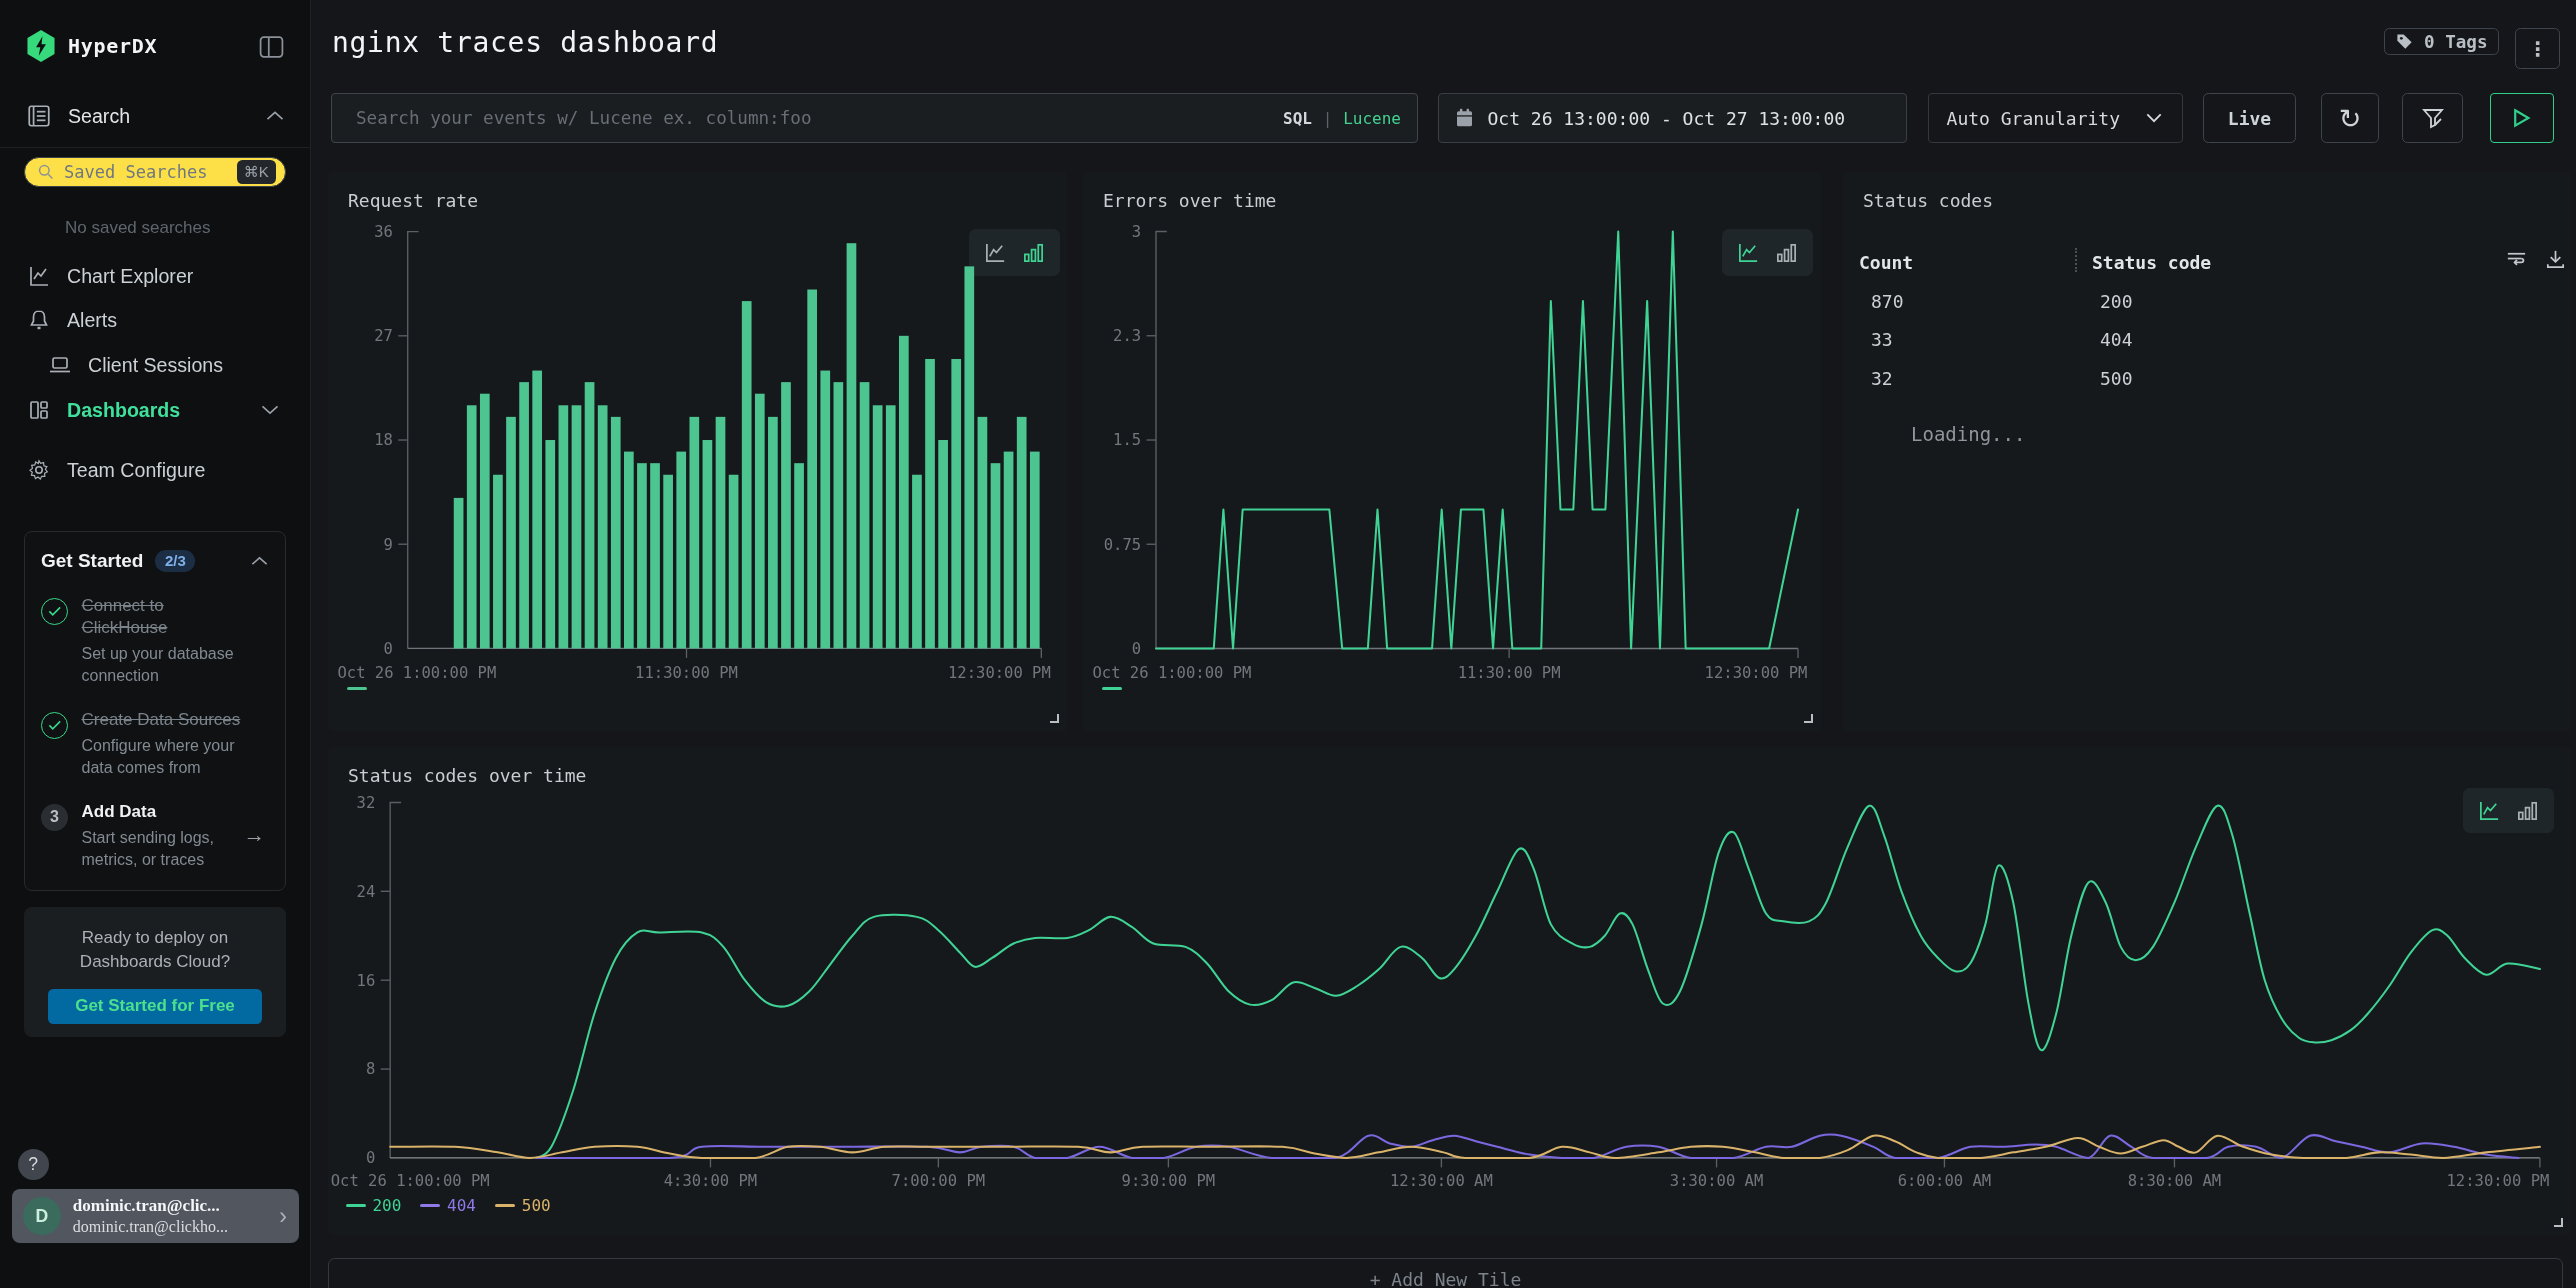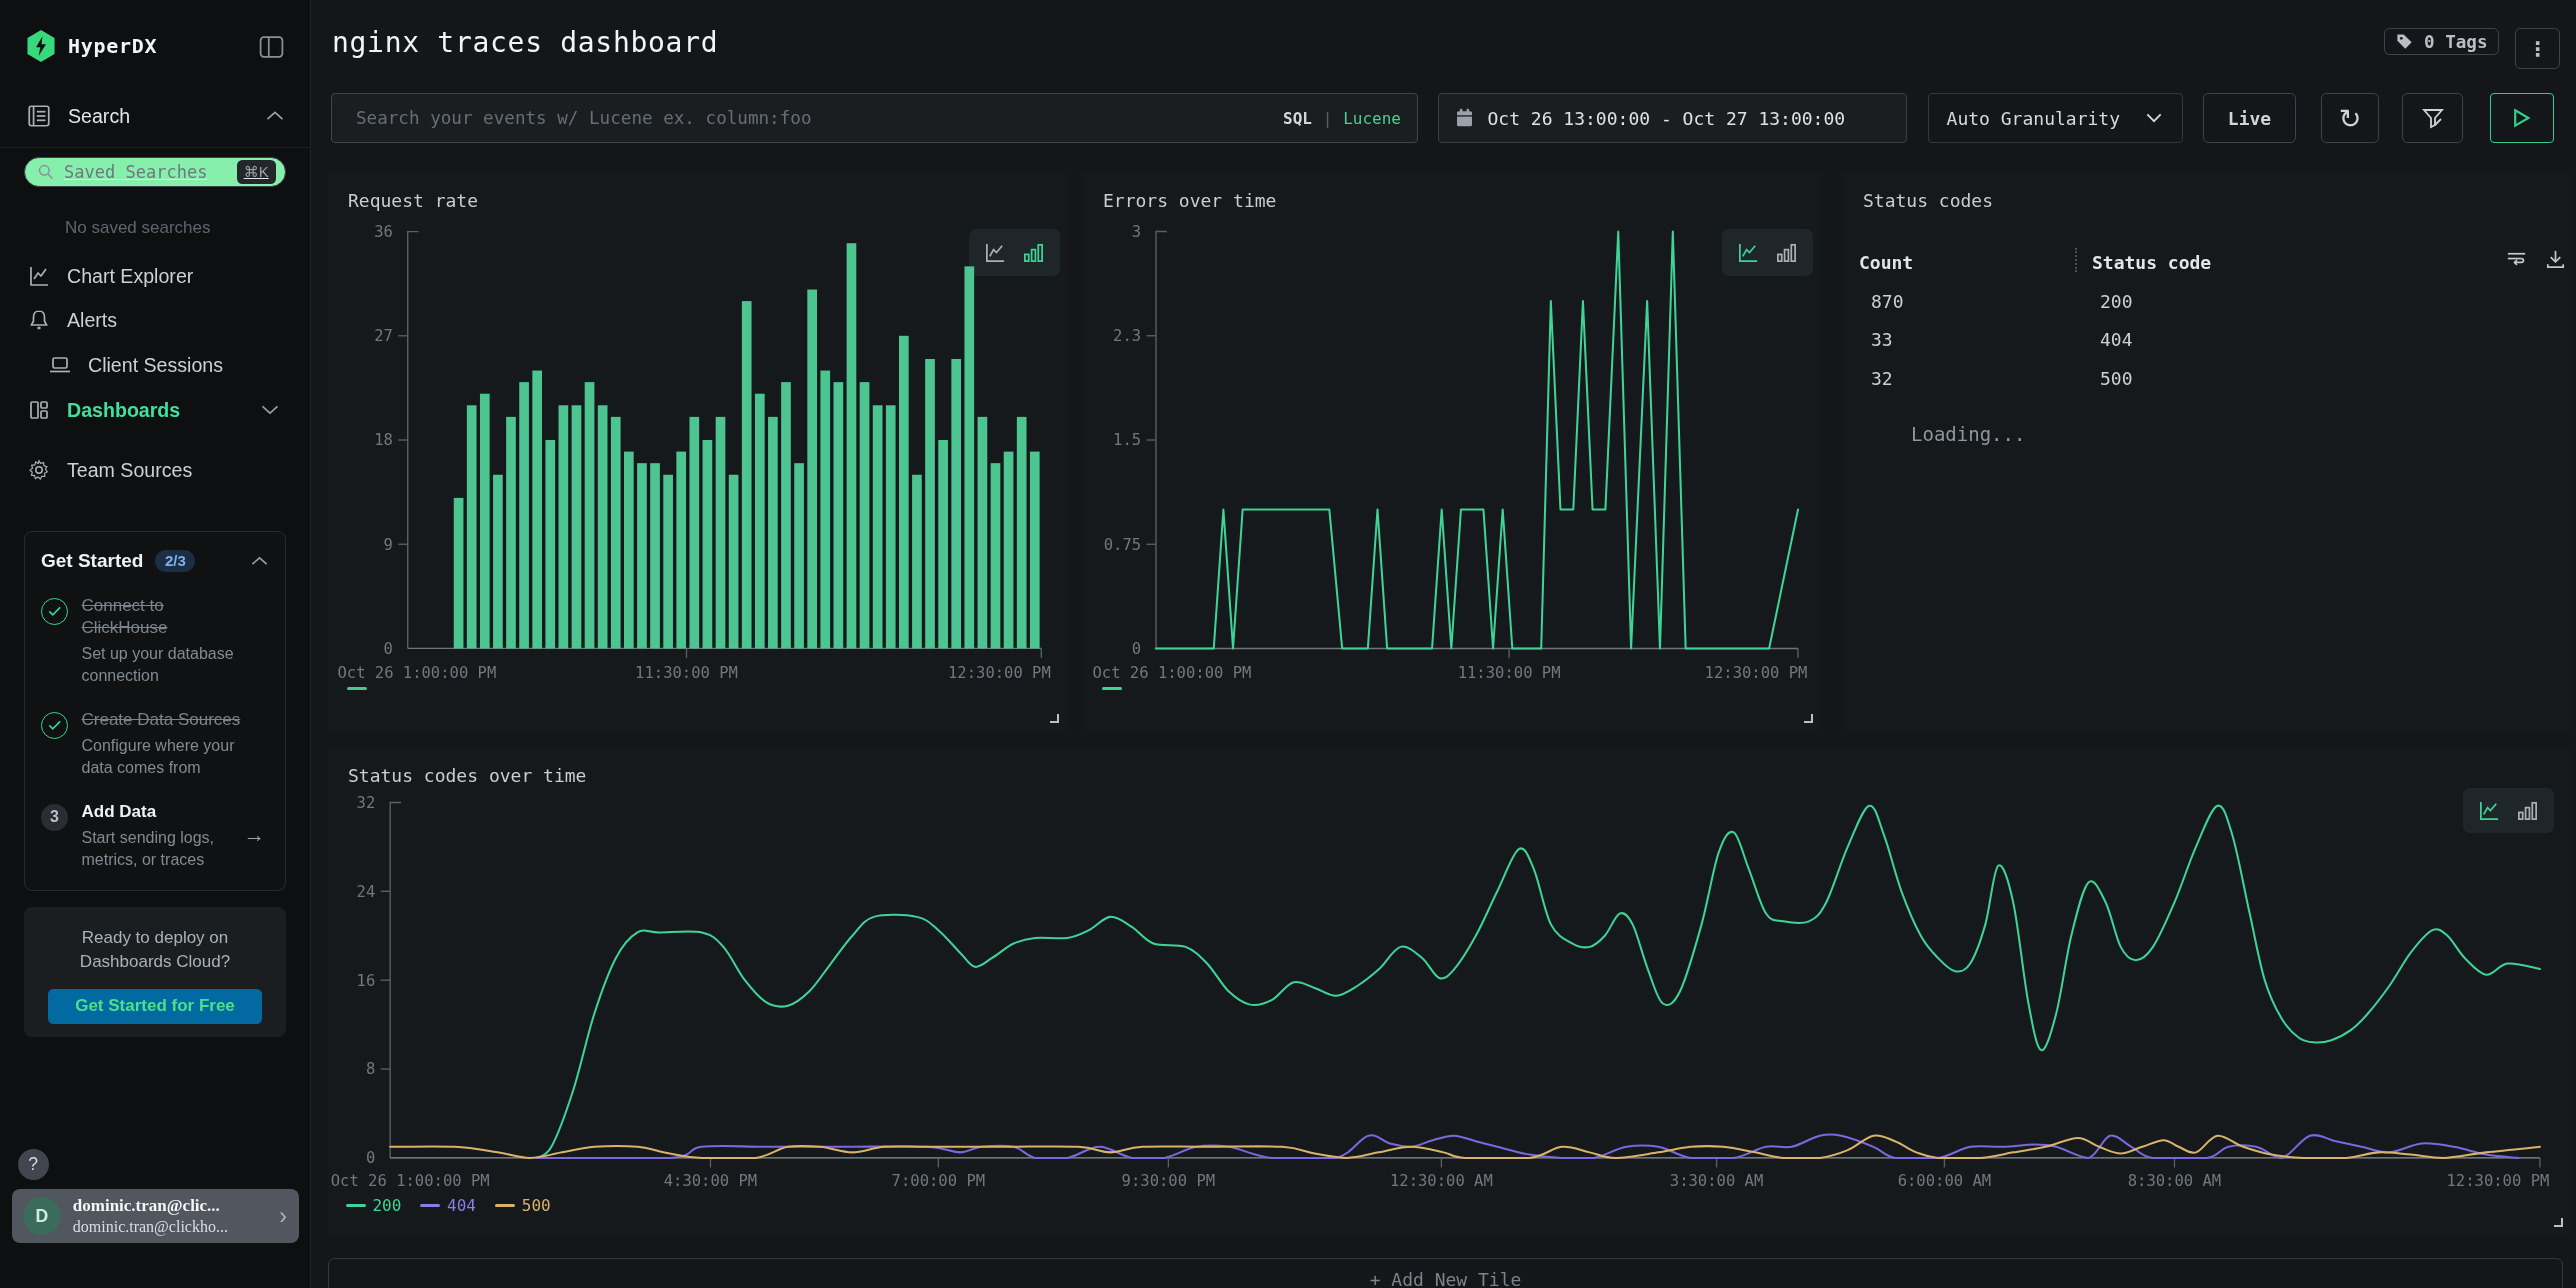--- a/index.html
+++ b/index.html
@@ -13,21 +13,21 @@
   .mono { font-family:"DejaVu Sans Mono","Liberation Mono",monospace; }
   .flex { display:flex; align-items:center; }
 
   
   #sidebar { left:0; top:0; width:311px; height:1288px; background:#0d0f11; border-right:0.7px solid #1e2225; }
   .nav-item { left:0; width:311px; height:38px; display:flex; align-items:center; padding-left:27px; gap:16px;
               color:#ccd1d6; font-size:19.6px; cursor:pointer; }
   .nav-item svg { flex:0 0 auto; }
   .side-divider { left:0; width:311px; height:0.7px; background:#1d2124; }
   .saved-pill { left:24px; top:157px; width:262px; height:30px; border:1.4px solid #3b4147; border-radius:16px;
-                display:flex; align-items:center; padding:0 9.5px 0 12px; gap:9.5px; background:#86efac;text-decoration:underline; }
+                display:flex; align-items:center; padding:0 9.5px 0 12px; gap:9.5px; background:#fde047; }
   .kbd-badge { margin-left:auto; background:#23272b; border-radius:5.4px; padding:2.7px 6.8px; font-size:15px; color:#9aa1a8; }
   .gs-card { left:24px; top:531px; width:262px; border:0.7px solid #272b2f; border-radius:8px; padding:17.6px 16px 20px 16px; background:#0f1113; }
   .gs-step { display:flex; gap:13.5px; margin-top:23px; position:relative; }
   .gs-circle { width:27px; height:27px; border-radius:50%; flex:0 0 auto; margin-top:2.7px;
                display:flex; align-items:center; justify-content:center; }
   .gs-title { font-size:17px; color:#7b838b; text-decoration:line-through; line-height:1.3; }
   .gs-title.active { color:#f0f2f4; text-decoration:none; font-weight:bold; }
   .gs-desc { font-size:16px; color:#828a92; line-height:1.34; margin-top:4px; }
   .promo-card { left:24px; top:907px; width:262px; height:130px; background:#1b1e21; border-radius:8px; text-align:center; padding-top:19px; }
   .promo-text { font-size:17px; color:#aab1b8; line-height:1.4; }
@@ -164,21 +164,21 @@
     </span>
   </div>
 
   <div class="nav-item abs" style="top:451px;">
     <span style="display:flex;">
       <svg width="24" height="24" viewBox="0 0 24 24" fill="none" stroke="#aab0b6" stroke-width="1.6">
         <circle cx="12" cy="12" r="3.2"></circle>
         <path d="M12 2.8 L13.6 5.4 L16.6 4.6 L16.9 7.7 L19.9 8.6 L18.4 11.3 L20.3 13.8 L17.6 15.3 L17.8 18.4 L14.7 18.3 L13.3 21 L11 19 L8.4 20.6 L7.5 17.6 L4.4 17.2 L5.3 14.2 L3 12.2 L5.5 10.3 L4.7 7.3 L7.8 6.9 L8.7 3.9 L11.3 5.5 Z" stroke-width="1.2"></path>
       </svg>
     </span>
-    <span>Team Sources</span>
+    <span>Team Configure</span>
   </div>
 
   <div class="gs-card abs">
     <div class="flex" style="gap:12px;">
       <span style="font-size:19px;font-weight:bold;color:#f0f2f4;">Get Started</span>
       <span style="background:#1c2e44;border-radius:10.8px;padding:2.7px 9.5px;font-size:15px;font-weight:bold;color:#7fb0ea;">2/3</span>
       <span style="margin-left:auto;display:flex;">
         <svg width="19" height="12" viewBox="0 0 24 14" fill="none" stroke="#9aa1a8" stroke-width="2">
             <polyline points="3,11 12,3 21,11"></polyline>
           </svg>

